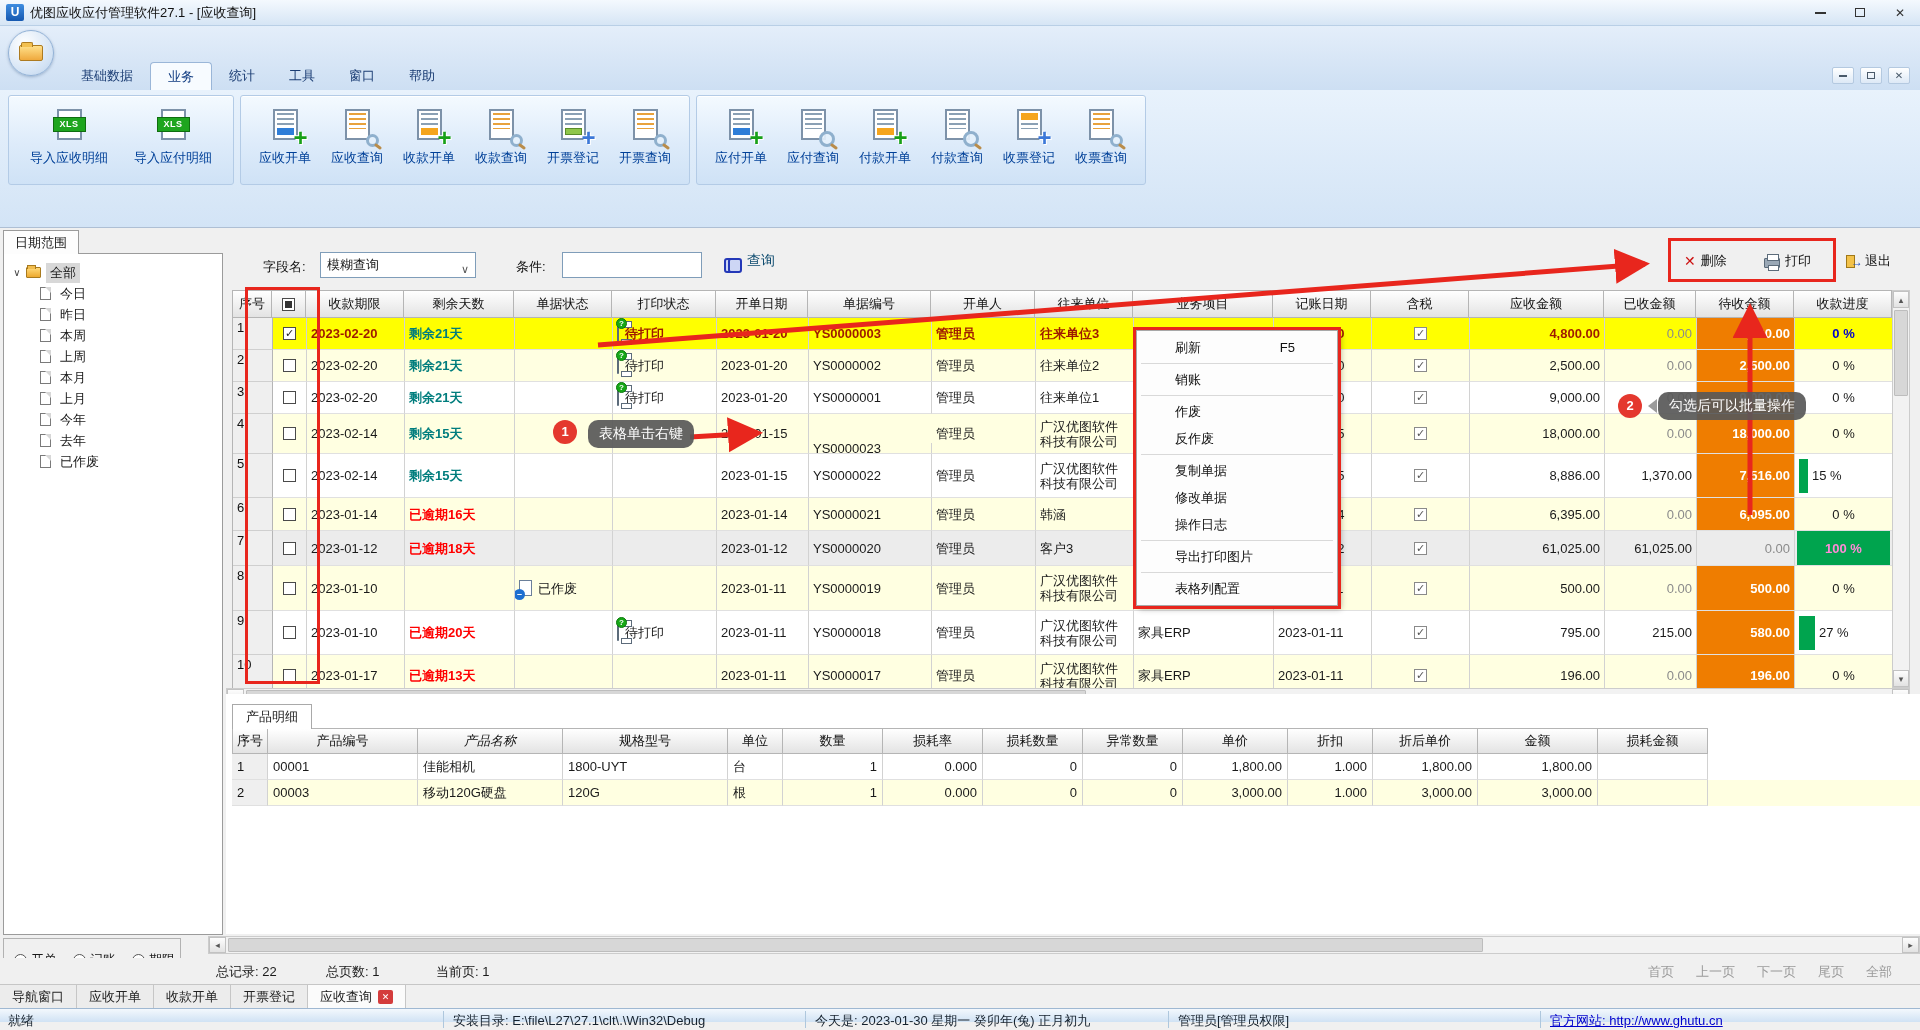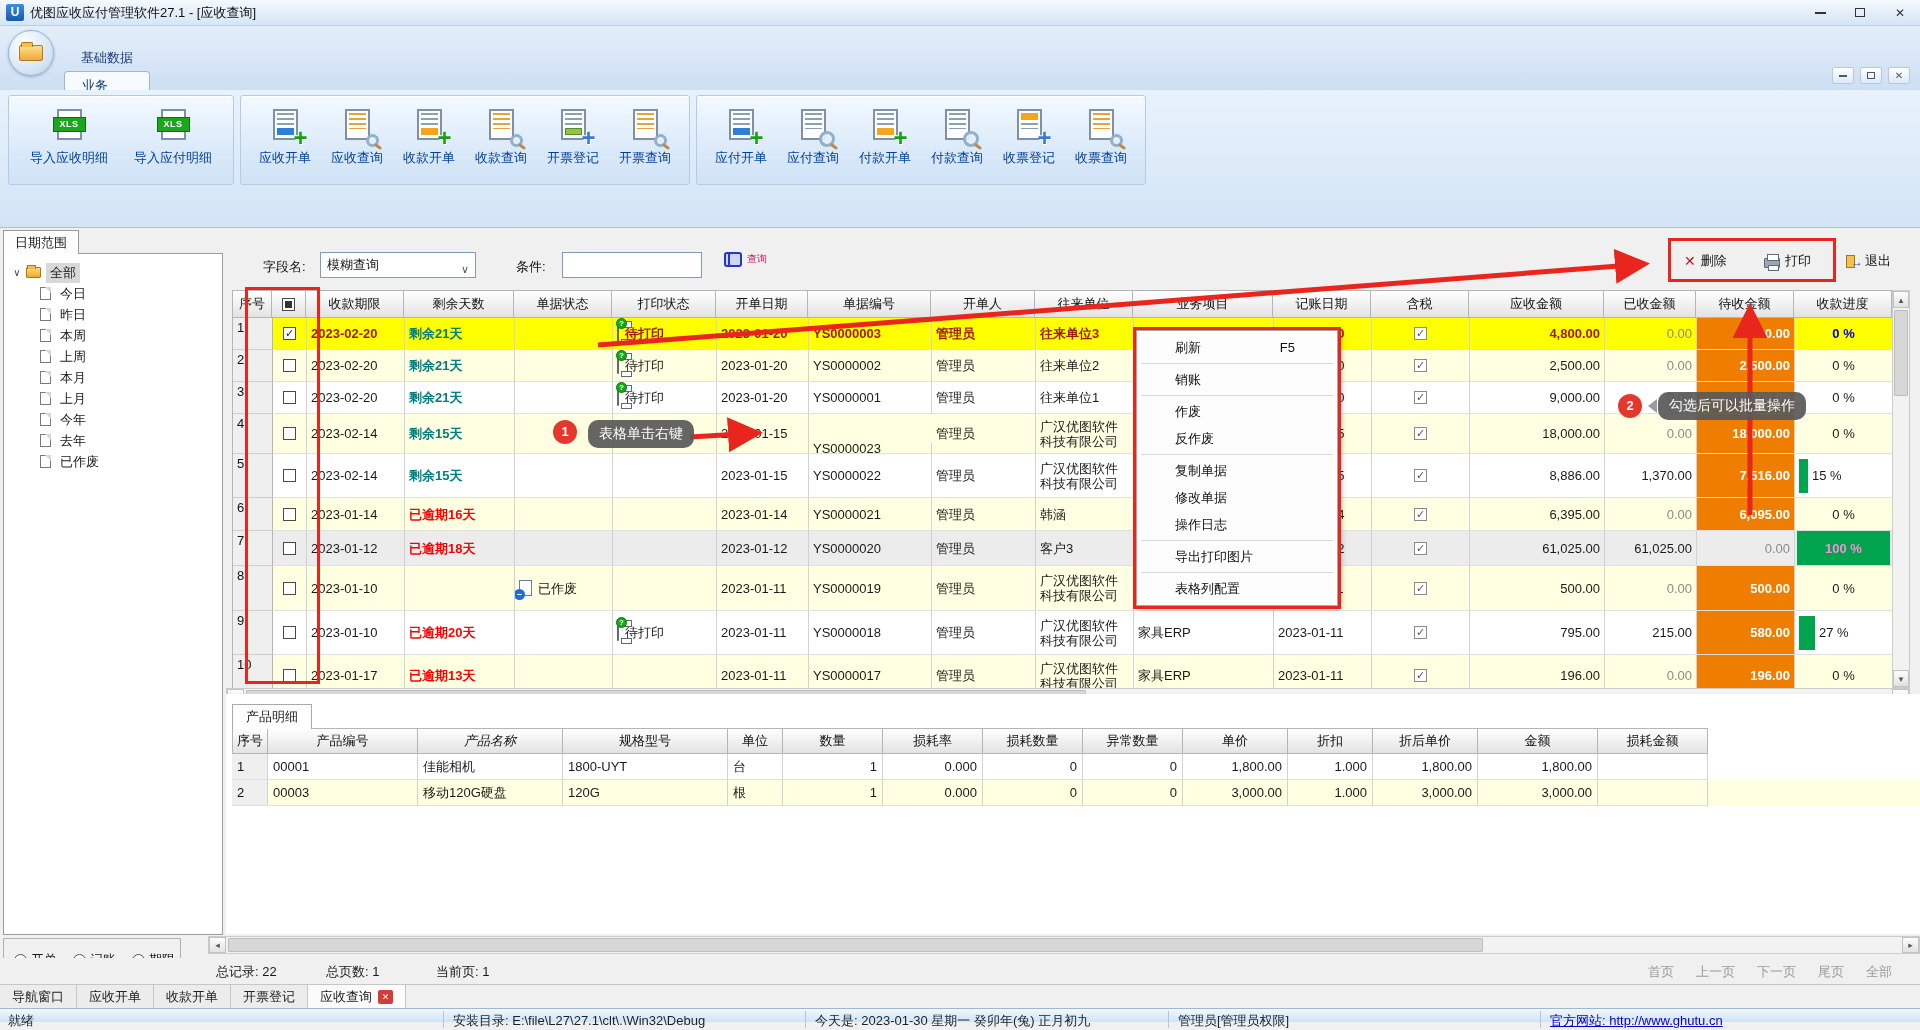--- a/index.html
+++ b/index.html
@@ -13,21 +13,21 @@
   .wincontrols { margin-left:auto; display:flex; }
   .wbtn { width:40px; height:24px; display:flex; align-items:center; justify-content:center; color:#333; font-size:12px; }
   .glyph-min { width:11px; height:2px; background:#333; }
   .glyph-max { width:10px; height:9px; border:1.5px solid #333; }
 
   
   #ribbon { position:absolute; left:0; top:26px; width:1920px; height:64px; background:linear-gradient(#e4eefa,#cddff3); }
   #roundbtn { position:absolute; left:8px; top:4px; width:46px; height:46px; border-radius:50%; background:radial-gradient(circle at 35% 30%,#ffffff,#d2e2f4 70%,#b9cfe8); border:1px solid #93b2d6; box-shadow:0 1px 3px rgba(70,100,140,.4); display:flex; align-items:center; justify-content:center; }
   .folderic { width:24px; height:16px; background:linear-gradient(#ffe08a,#efa93d); border:1px solid #ad7b20; border-radius:2px; position:relative; }
   .folderic::before { content:""; position:absolute; top:-4px; left:1px; width:10px; height:4px; background:#f3c050; border:1px solid #ad7b20; border-bottom:none; border-radius:2px 2px 0 0; }
-  #menu-tabs { position:absolute; left:64px; bottom:18px; display:flex; height:28px;flex-direction:column; }
+  #menu-tabs { position:absolute; left:64px; bottom:0; display:flex; height:28px; }
   .mtab { padding:0 17px; line-height:27px; color:#1a3c73; font-size:13px; }
   .mtab.active { background:#f7fbff; border:1px solid #9ab6d8; border-bottom:none; border-radius:4px 4px 0 0; color:#0f3a80; }
   #mdicontrols { position:absolute; right:10px; bottom:6px; display:flex; gap:6px; }
   .mdibtn { width:22px; height:17px; display:flex; align-items:center; justify-content:center; color:#4a5a6a; font-size:10px; background:linear-gradient(#ffffff,#dde9f6); border:1px solid #b4c9e0; border-radius:2px; }
   .glyph-min2 { width:8px; height:2px; background:#4a5a6a; }
   .glyph-max2 { width:8px; height:7px; border:1.2px solid #4a5a6a; }
 
   
   #toolbar { position:absolute; left:0; top:90px; width:1920px; height:138px; background:linear-gradient(#e8f2fc,#d3e4f6); border-bottom:1px solid #aebfd4; }
   #toolbar-groups { display:flex; padding:5px 0 0 8px; gap:6px; }
@@ -65,21 +65,21 @@
   .radiogroup { position:absolute; left:3px; top:710px; width:178px; height:44px; border:1px solid #b2b2b2; background:#f0f0f0; display:flex; align-items:center; gap:16px; padding-left:10px; }
   .radio { display:flex; align-items:center; gap:4px; font-size:13px; }
   .rdot { width:13px; height:13px; border-radius:50%; border:1px solid #555; background:#fff; position:relative; }
   .radio.sel .rdot::after { content:""; position:absolute; inset:3px; border-radius:50%; background:#222; }
 
   
   .flabel { position:absolute; font-size:13px; color:#111; }
   .fselect { position:absolute; width:156px; height:26px; background:#fff; border:1px solid #7f9db9; font-size:13px; line-height:24px; padding-left:6px; }
   .fselect .arrow { position:absolute; right:6px; top:4px; color:#555; font-size:11px; }
   .finput { position:absolute; width:140px; height:26px; background:#fff; border:1px solid #7f9db9; font-size:13px; padding:0 5px; font-family:inherit; }
-  #searchbtn { position:absolute; left:724px; top:252px; display:flex; align-items:flex-start; gap:5px; font-size:10px; color:#be185d; }
+  #searchbtn { position:absolute; left:724px; top:252px; display:flex; align-items:flex-end; gap:5px; font-size:14px; color:#0c4a6e; }
   .binoc { position:relative; width:18px; height:12px; }
   .binoc::before,.binoc::after { content:""; position:absolute; top:0; width:10px; height:11px; border:2px solid #2438b8; border-radius:3px; background:#cdd6f5; }
   .binoc::before { left:0; } .binoc::after { right:0; }
 
   
   .actbtn { position:absolute; top:247px; height:28px; display:flex; align-items:center; gap:5px; font-size:13px; color:#111; }
   .xglyph { color:#cc1111; font-weight:bold; font-size:14px; }
   .prt { position:relative; width:16px; height:10px; background:#9aa8b6; border:1px solid #5c6b7a; border-radius:1px; margin-top:4px; }
   .prt::before { content:""; position:absolute; left:2px; top:-5px; width:10px; height:5px; background:#fff; border:1px solid #5c6b7a; }
   .prt::after { content:""; position:absolute; left:3px; bottom:-4px; width:9px; height:4px; background:#fff; border:1px solid #5c6b7a; }

